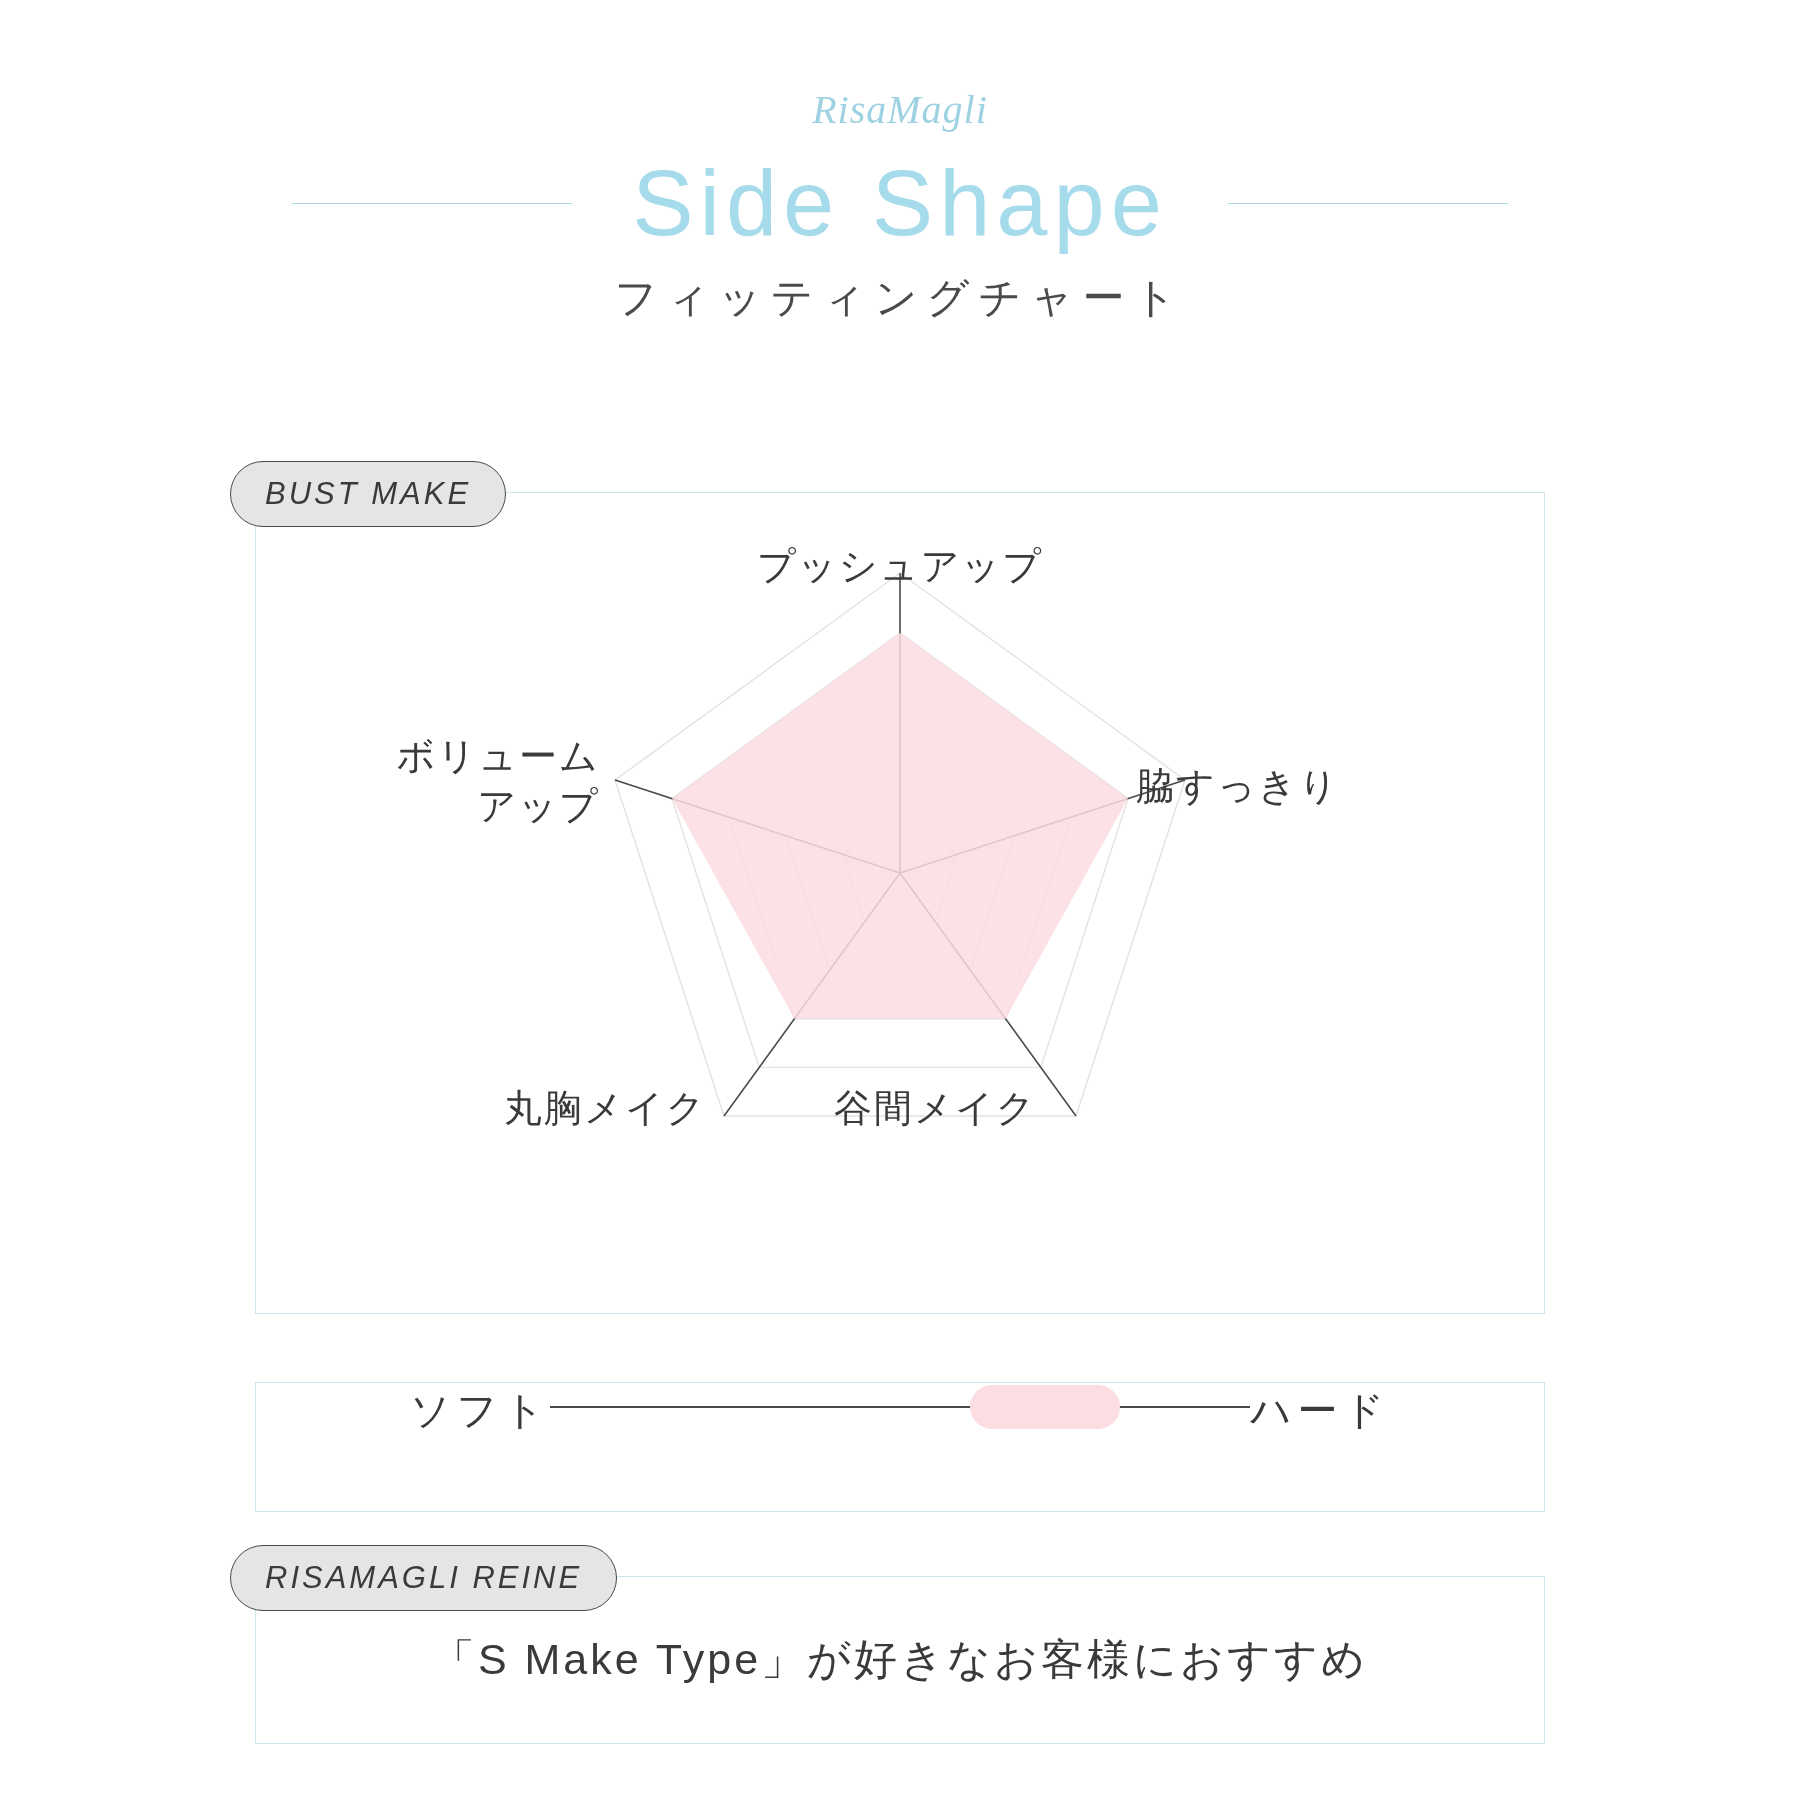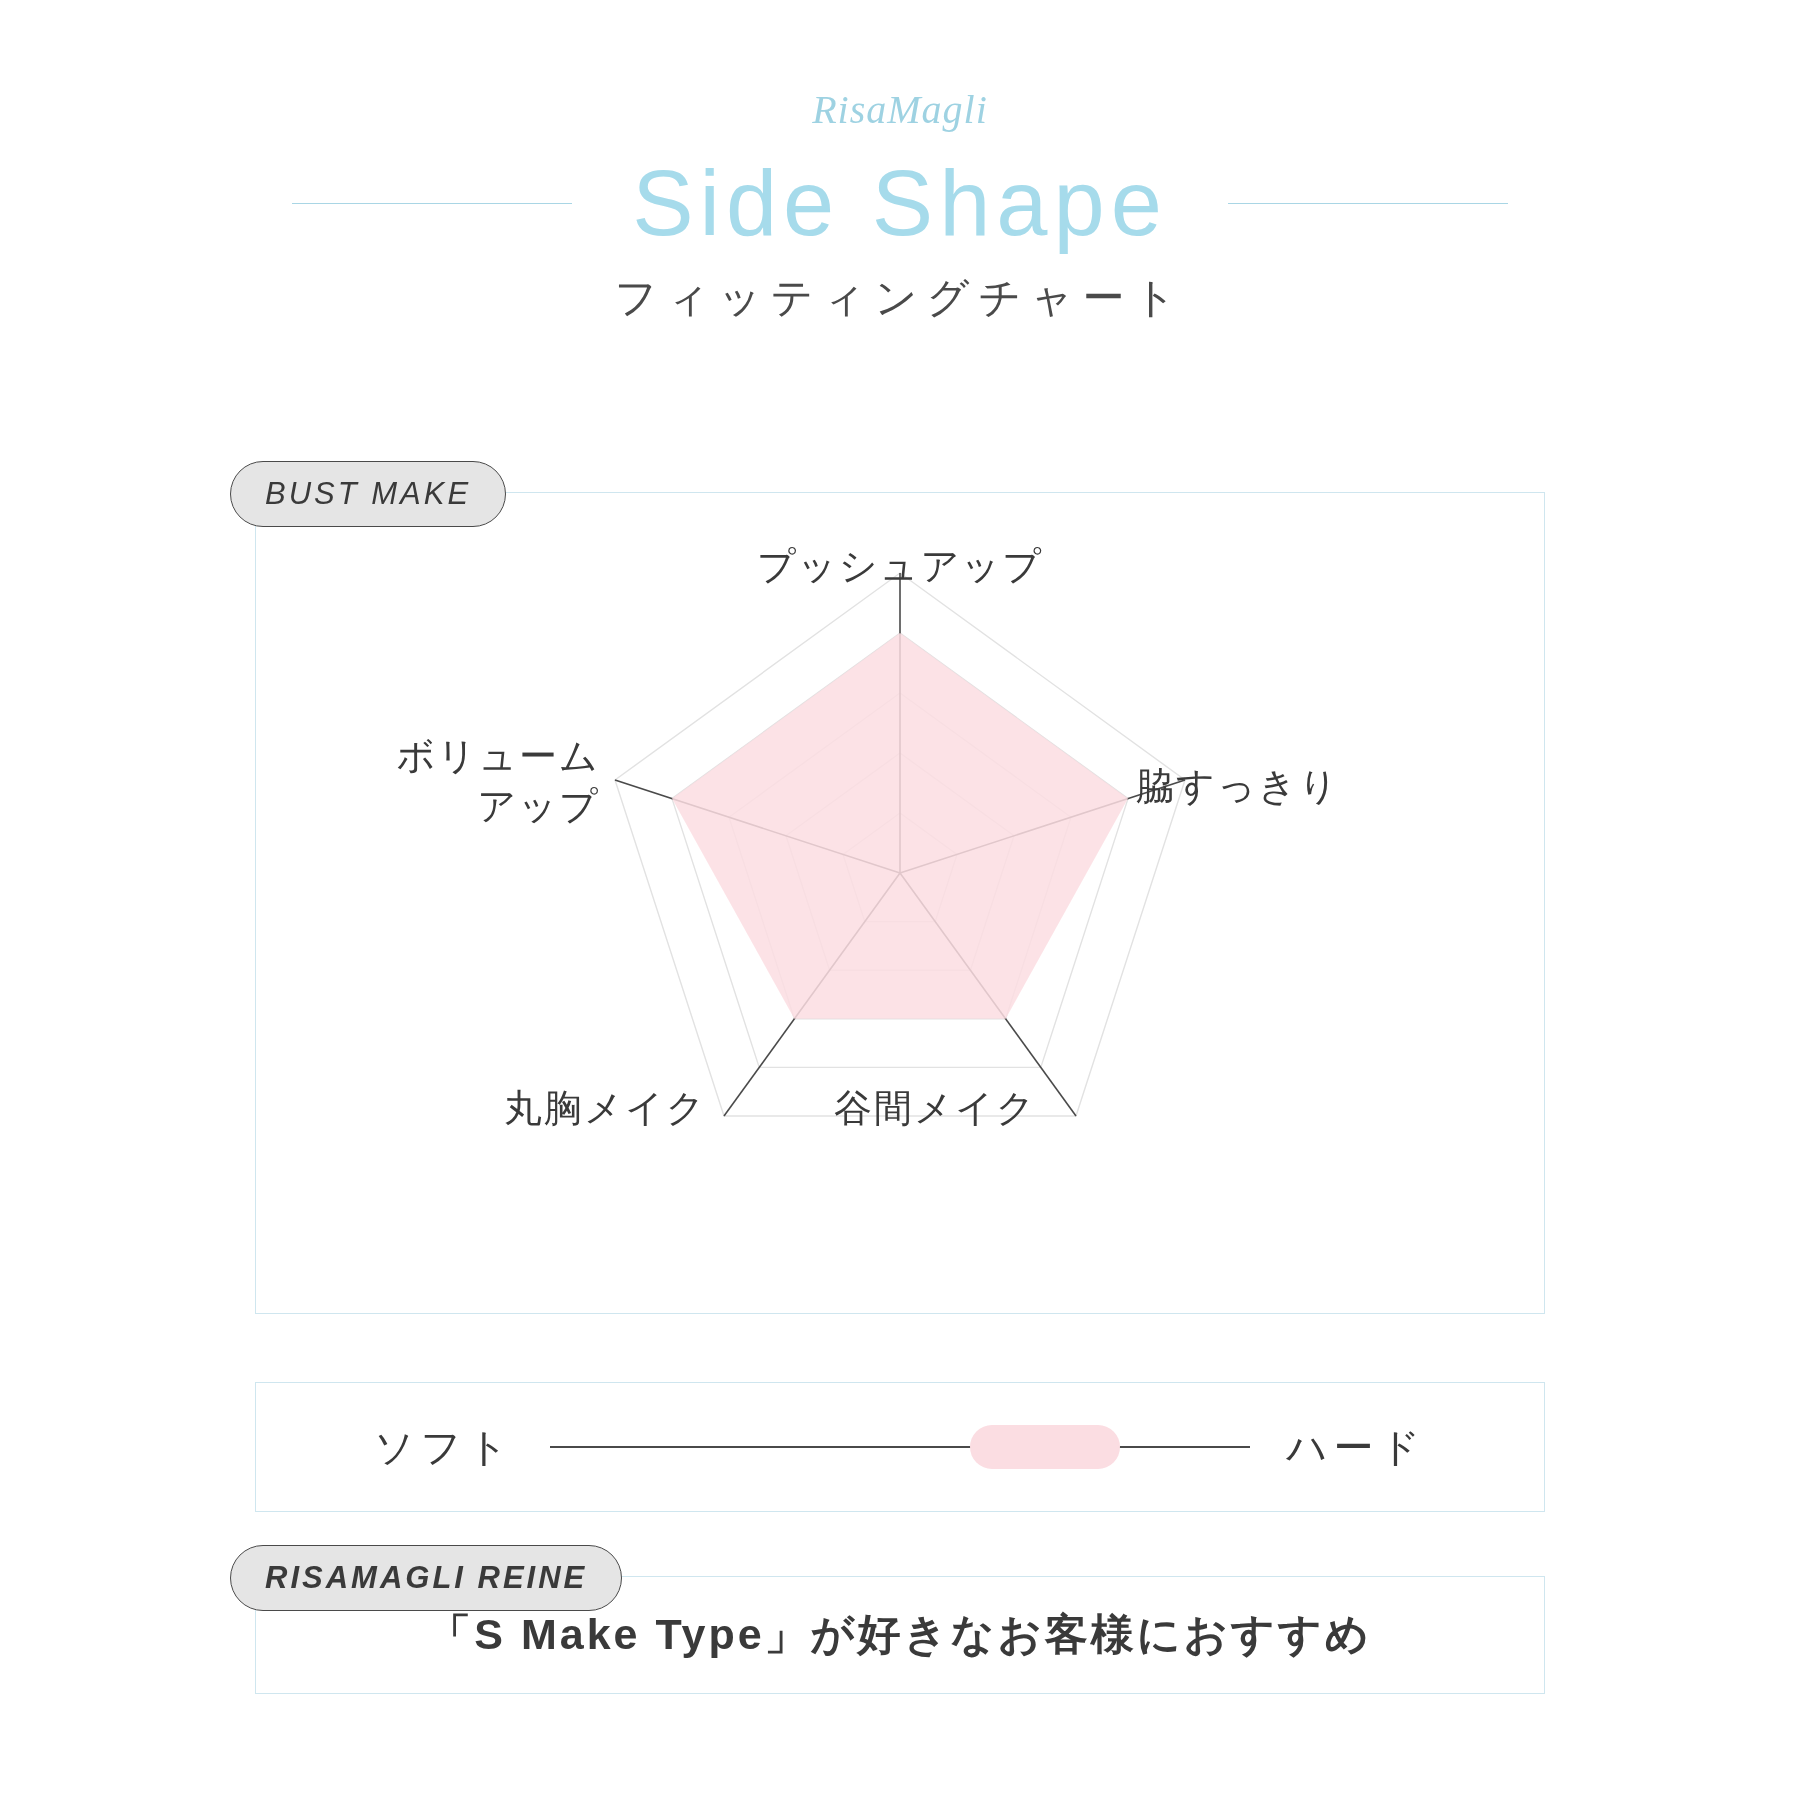--- a/index.html
+++ b/index.html
@@ -114,24 +114,22 @@
   #lab-bl     { top: 590px; left: 248px; }
   #lab-br     { top: 590px; left: 578px; }
 
   
   #fitting-section {
     top: 1382px;
     height: 130px;
   }
   .fitting-inner {
     display: flex;
-    align-items: center;
     justify-content: center;
     height: 100%;
-    gap: 36px;
   }
   .fitting-end {
     font-size: 40px;
     letter-spacing: 6px;
     color: #3a3a3a;
   }
   .fitting-track {
     position: relative;
     width: 700px;
     height: 48px;
@@ -149,22 +147,21 @@
     width: 150px;
     border-radius: 24px;
     background: #fbdde2;
     left: 420px;
     top: 2px;
   }
 
   
   #reine-section {
     top: 1576px;
-    height: 118px;
-    font-weight: bold;
+    height: 168px;
   }
   .reine-inner {
     display: flex;
     align-items: center;
     justify-content: center;
     height: 100%;
     text-align: center;
   }
   .reine-text {
     font-size: 43px;

